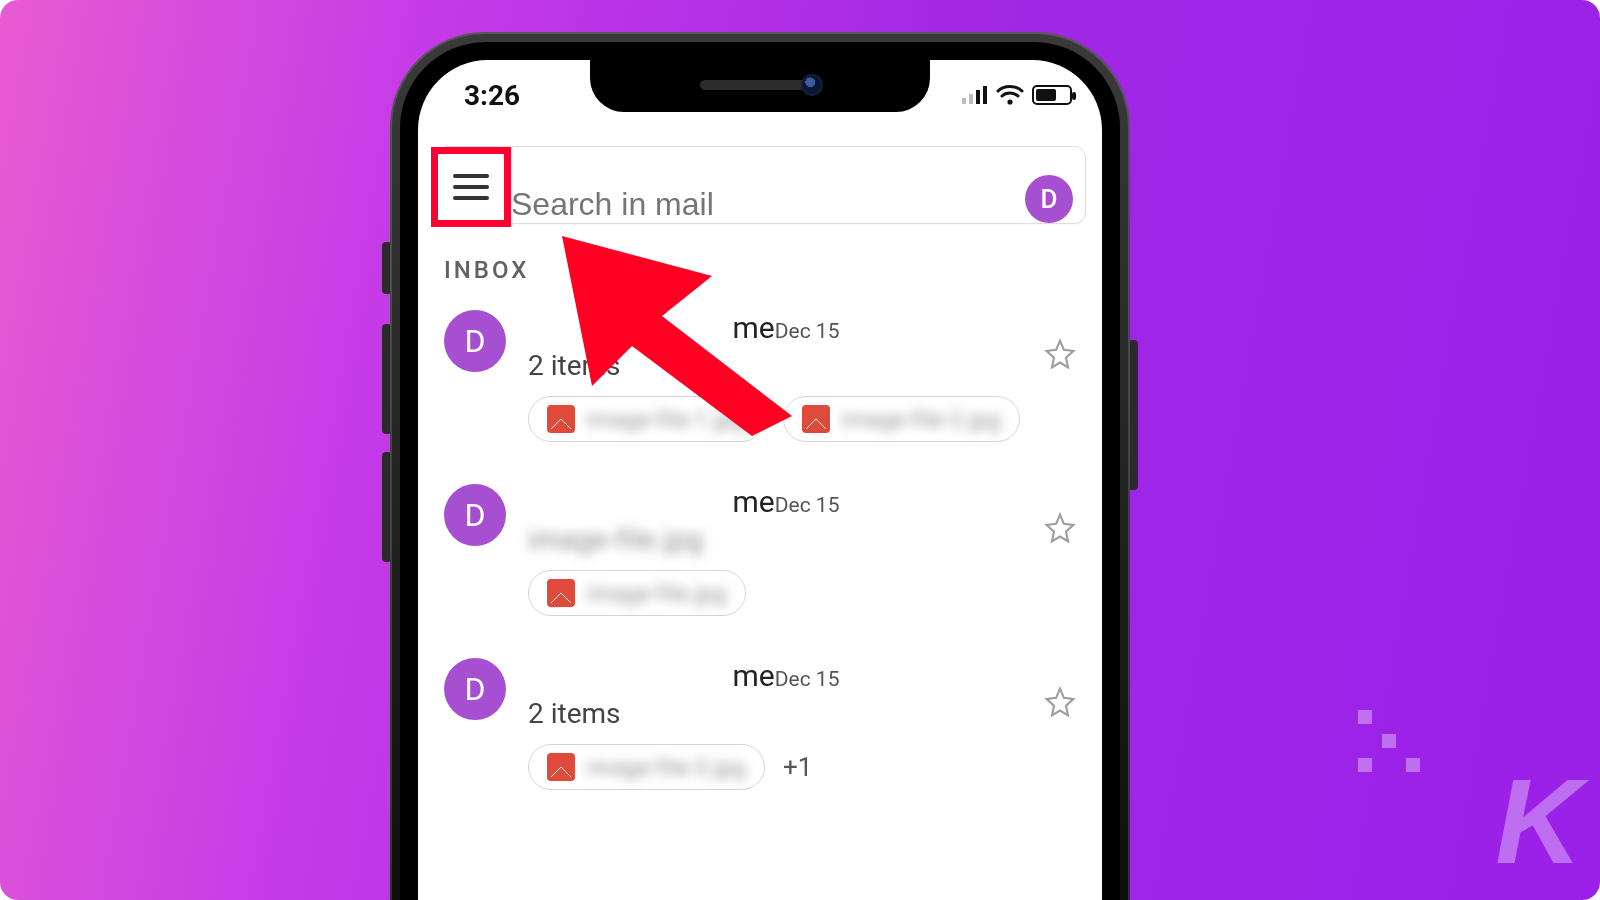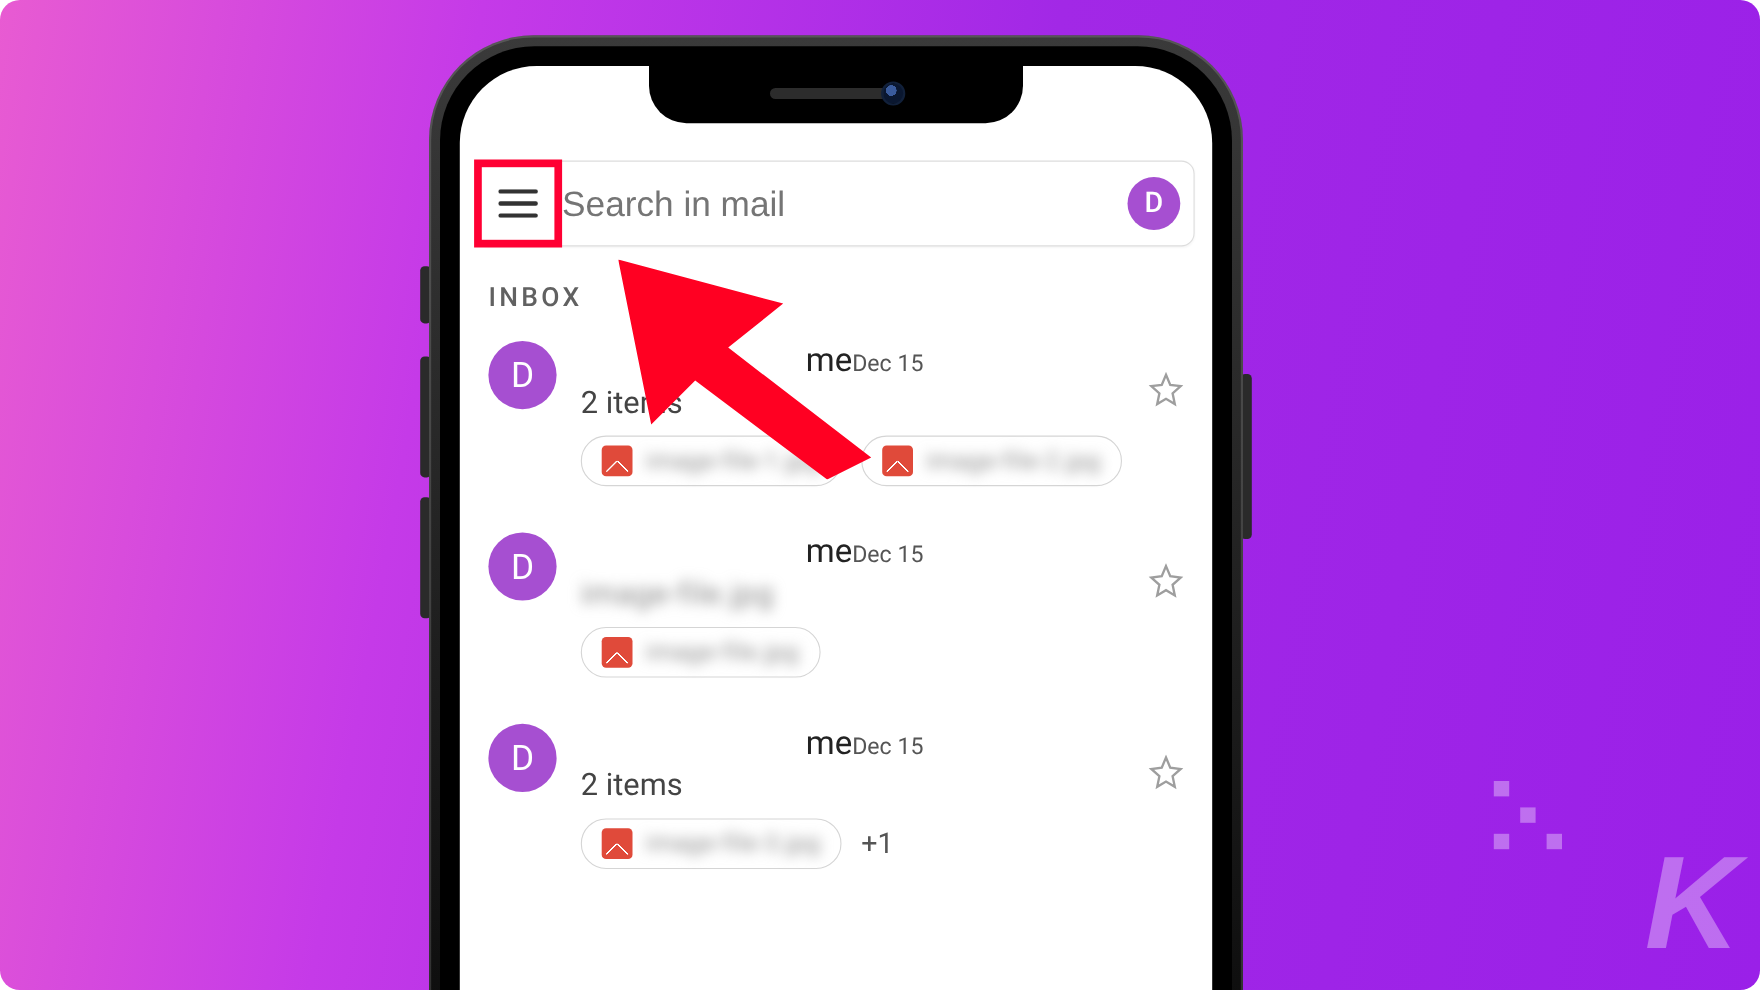--- a/index.html
+++ b/index.html
@@ -67,21 +67,21 @@
   .sig { width:26px; height:18px; }
   .battery { width:40px; height:20px; border:2px solid #111; border-radius:5px; position:relative; }
   .battery::after { content:""; position:absolute; right:-6px; top:5px; width:4px; height:8px; background:#111; border-radius:2px; }
   .battery-fill { position:absolute; left:2px; top:2px; bottom:2px; width:55%; background:#111; border-radius:2px; }
 
   
   .search-row {
     position:absolute; top: 86px; left: 16px; right: 16px;
     height: 78px;
     border: 1px solid #ddd; border-radius: 12px;
-    display:flex; align-items:center; padding: 0 12px 0 0;
+    display:flex; align-items:flex-end; padding: 0 12px 0 0;
     background:#fff;
     box-shadow: 0 1px 2px rgba(0,0,0,.04);
   }
   .menu-btn {
     width: 72px; height: 72px; display:flex; align-items:center; justify-content:center;
     position:relative;
   }
   .highlight-box {
     position:absolute; inset: -4px;
     border: 7px solid #ff0033;
@@ -157,20 +157,39 @@
   <div class="side-btn pwr"></div>
 
   <div class="phone">
     <div class="phone-inner">
       <div class="screen">
         <div class="notch">
           <div class="speaker"></div>
             <div class="camera"></div>
         </div>
 
+        <div class="status-bar">
+          <span>3:26</span>
+          <div class="status-icons">
+            <svg class="sig" viewBox="0 0 26 18">
+              <rect x="0" y="12" width="4" height="6" fill="#bdbdbd"></rect>
+              <rect x="7" y="8" width="4" height="10" fill="#bdbdbd"></rect>
+              <rect x="14" y="4" width="4" height="14" fill="#111"></rect>
+              <rect x="21" y="0" width="4" height="18" fill="#111"></rect>
+            </svg>
+            <svg width="28" height="22" viewBox="0 0 28 22">
+              <path d="M2 7 C8 1 20 1 26 7" stroke="#111" stroke-width="3" fill="none" stroke-linecap="round"></path>
+              <path d="M6 12 C10 8 18 8 22 12" stroke="#111" stroke-width="3" fill="none" stroke-linecap="round"></path>
+              <circle cx="14" cy="18" r="2.6" fill="#111"></circle>
+            </svg>
+            <div class="battery">
+                <div class="battery-fill"></div>
+              </div>
+          </div>
+        </div>
 
         <div class="search-row">
           <div class="menu-btn">
             <div class="highlight-box"></div>
             <svg width="36" height="26" viewBox="0 0 36 26">
               <rect y="0" width="36" height="4" rx="2" fill="#333"></rect>
               <rect y="11" width="36" height="4" rx="2" fill="#333"></rect>
               <rect y="22" width="36" height="4" rx="2" fill="#333"></rect>
             </svg>
           </div>

